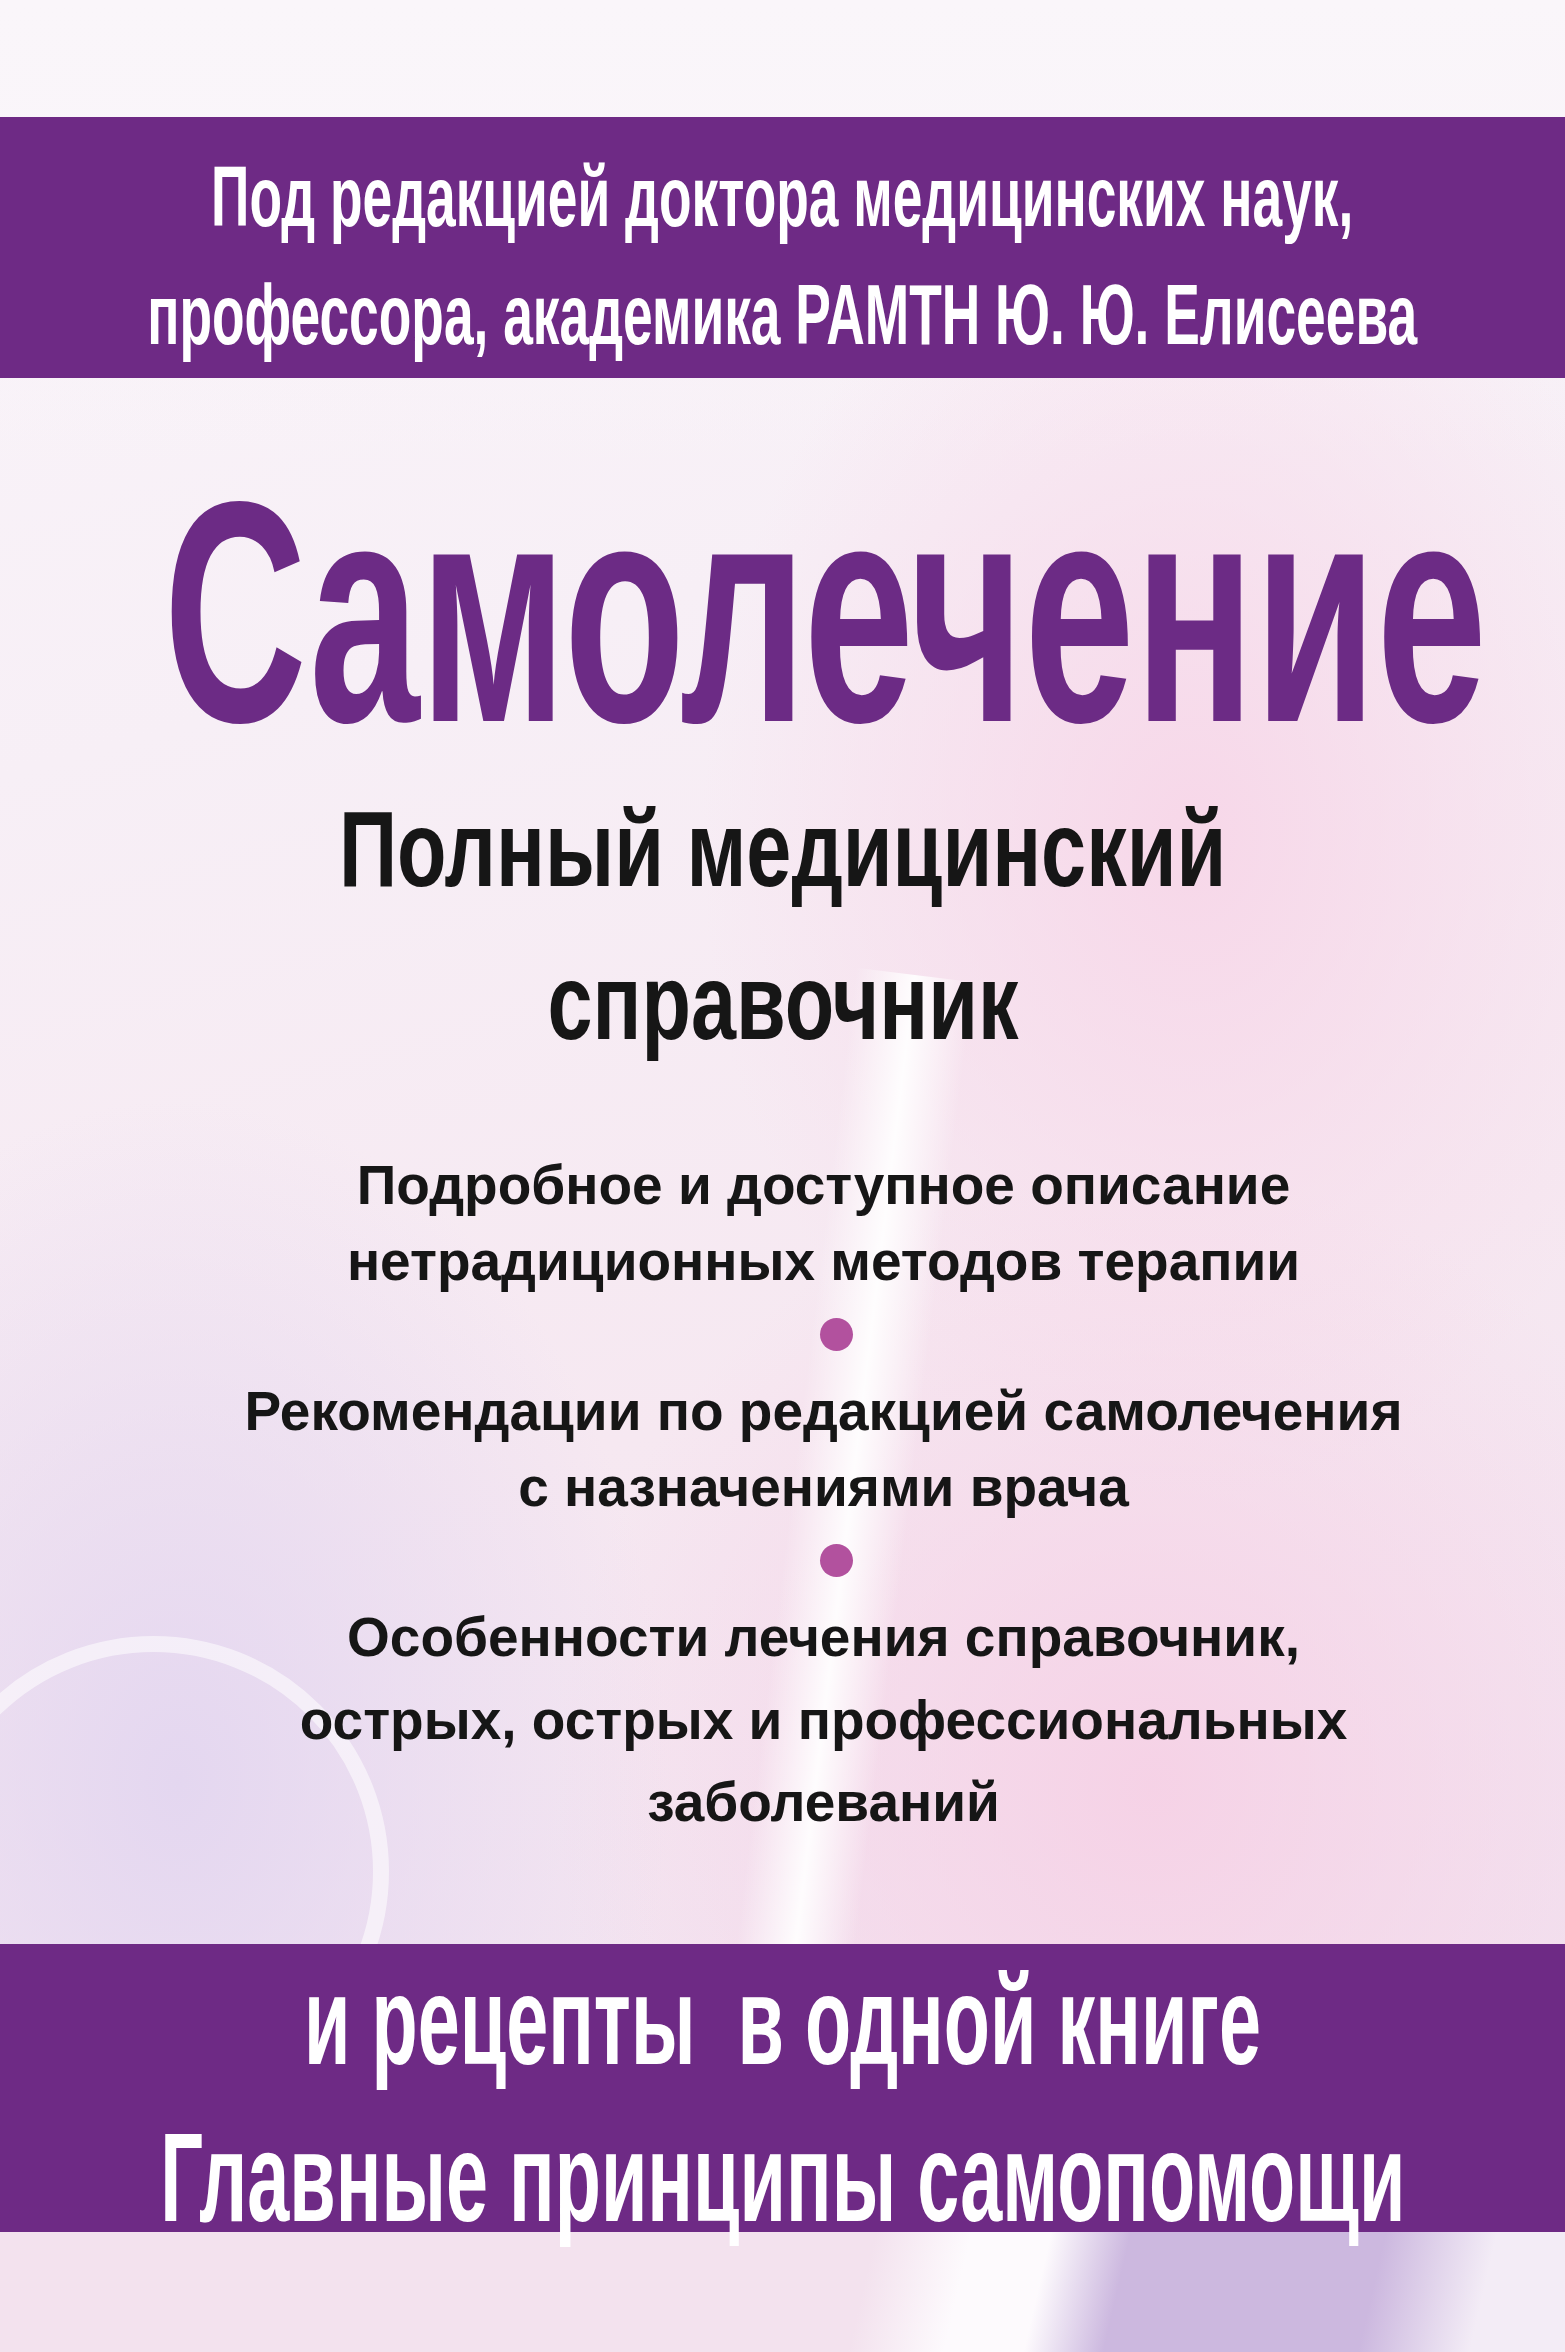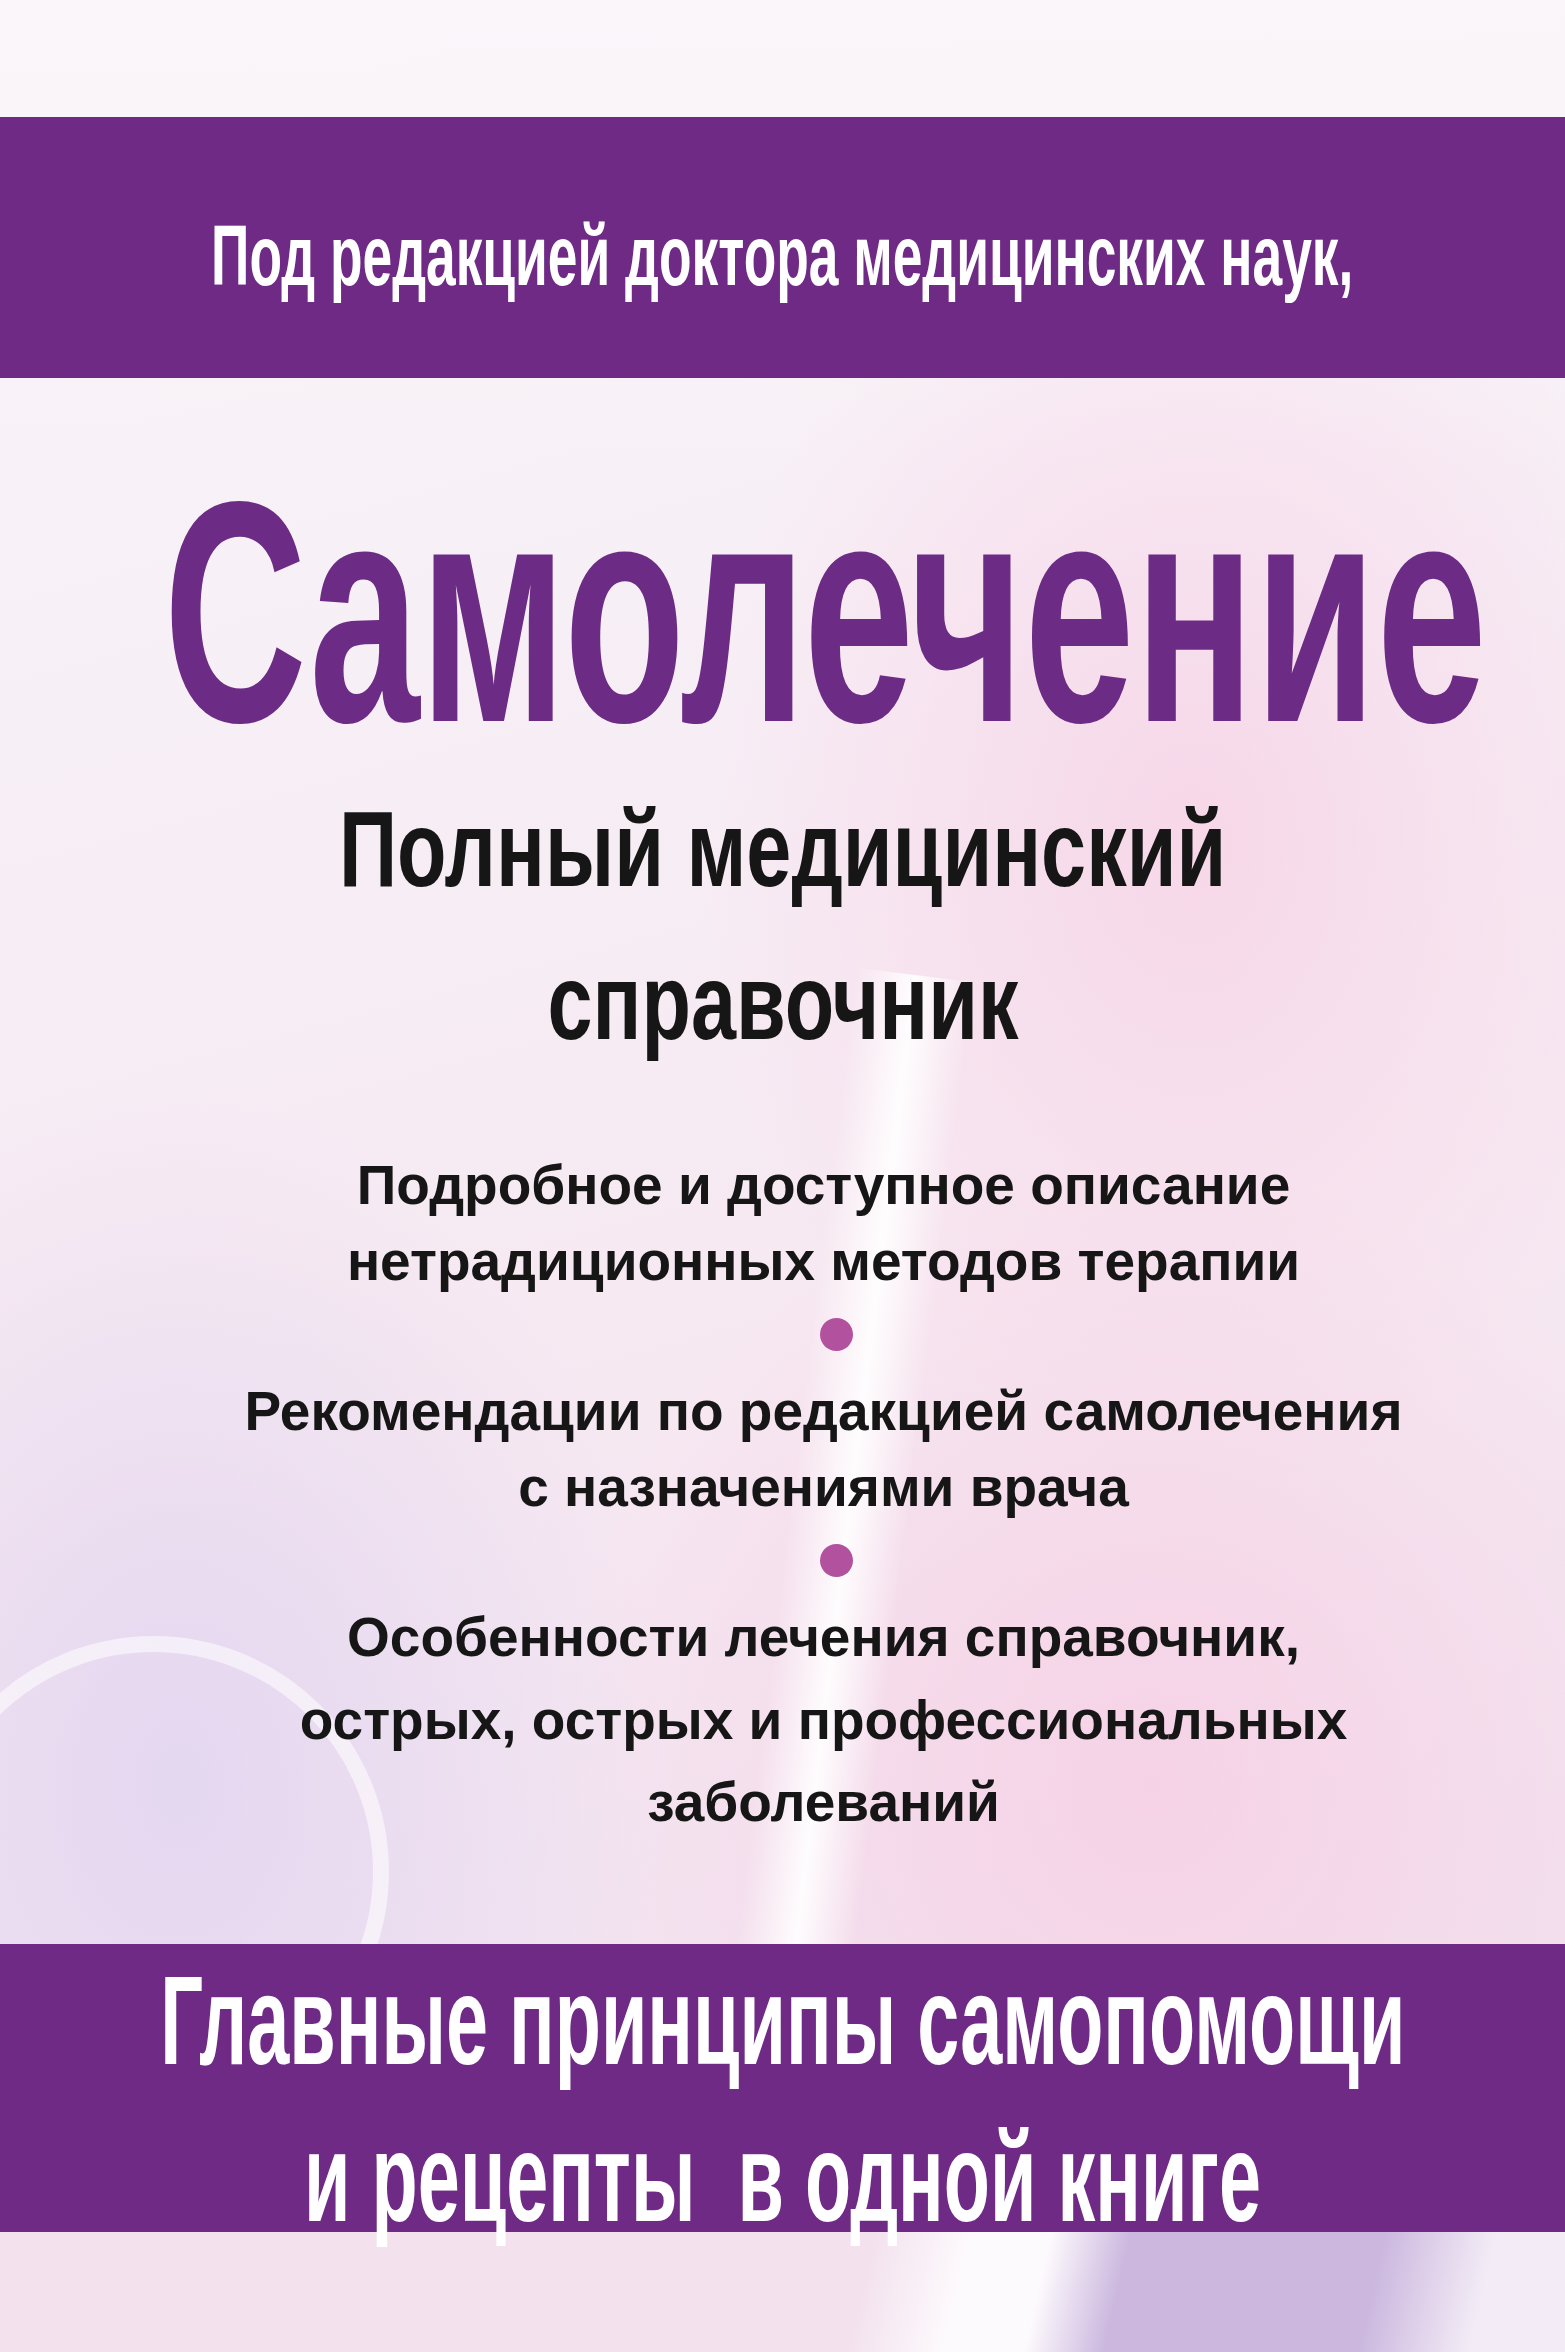--- a/index.html
+++ b/index.html
@@ -89,20 +89,23 @@
   <div class="bg shape-pink-mid"></div>
   <div class="bg shape-lavender-left"></div>
   <div class="bg shape-white-streak"></div>
   <div class="bg shape-white-ring"></div>
   <div class="bg shape-bottom-strip"></div>
 
   <div class="editor-banner">
     <div class="line editor-line">
       <span class="squeeze">Под редакцией доктора медицинских наук,</span>
     </div>
+    <div class="line editor-line">
+      <span class="squeeze">профессора, академика РАМТН Ю. Ю. Елисеева</span>
+    </div>
   </div>
 
   <div class="book-title">
     <span class="squeeze">Самолечение</span>
   </div>
 
   <div class="book-subtitle">
     <span class="squeeze">Полный медицинский</span>
     <span class="squeeze">справочник</span>
   </div>
@@ -122,21 +125,21 @@
   <div class="dot dot-2"></div>
 
   <div class="feature feature-3">
     <span>Особенности лечения справочник,</span>
     <span>острых, острых и профессиональных</span>
     <span>заболеваний</span>
   </div>
 
   <div class="footer-banner">
     <div class="line footer-line">
-      <span class="squeeze">Главные принципы самопомощи</span>
+      <span class="squeeze">и рецепты  в одной книге</span>
     </div>
     <div class="line footer-line">
-      <span class="squeeze">и рецепты  в одной книге</span>
+      <span class="squeeze">Главные принципы самопомощи</span>
     </div>
   </div>
 
 </div>
 
 
 </body></html>

